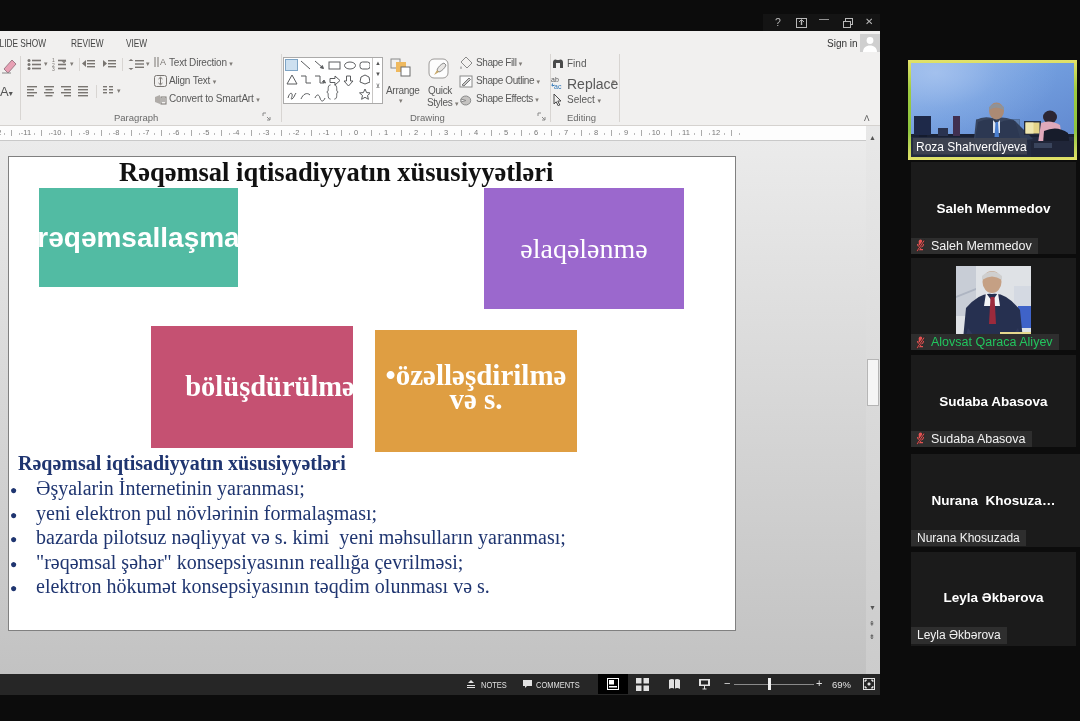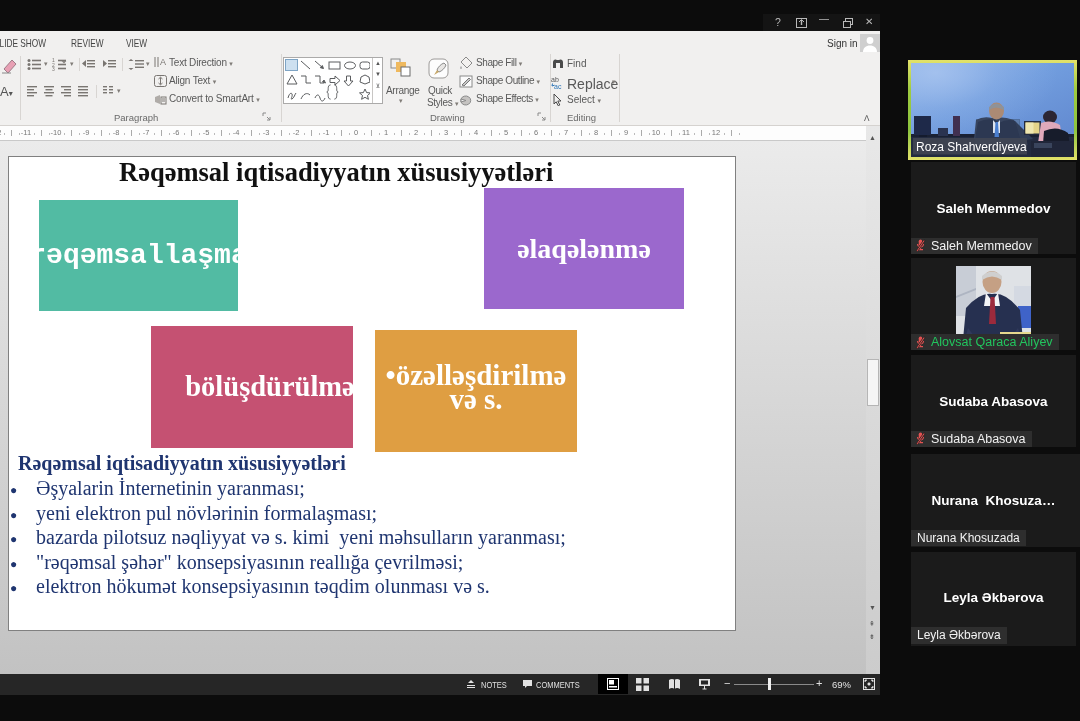--- a/index.html
+++ b/index.html
@@ -210,21 +210,21 @@
     <svg class="abs" style="left:459px;top:23px" width="14" height="13" viewBox="0 0 14 13">
         <rect x="1" y="1" width="12" height="11" fill="#fbfbfb" stroke="#8a8a8a"></rect>
         <path d="M3 10L10 3l1.5 1.5L5 11z" fill="#c8c8c8" stroke="#777"></path>
       </svg>
     <span class="abs" style="left:476px;top:23px;font-size:10px;letter-spacing:-0.4px;">Shape Outline <span style="font-size:7px;color:#807c78;">▾</span></span>
     <svg class="abs" style="left:459px;top:42px" width="14" height="13" viewBox="0 0 14 13">
         <path d="M2 5a5 4.5 0 1 1 0 3z" fill="#c6c4c2" stroke="#8a8a8a"></path>
         <path d="M2 5l5 1.5L2 8z" fill="#efefef" stroke="#8a8a8a"></path>
       </svg>
     <span class="abs" style="left:476px;top:41px;font-size:10px;letter-spacing:-0.4px;">Shape Effects <span style="font-size:7px;color:#807c78;">▾</span></span>
-    <span class="abs" style="left:385px;top:60px;font-size:9.5px;color:#6a6a6a;padding-left:45px;">Drawing</span>
+    <span class="abs" style="left:365px;top:60px;font-size:9.5px;color:#6a6a6a;padding-left:45px;">Drawing</span>
     <svg class="abs" style="left:537px;top:60px" width="9" height="9" viewBox="0 0 9 9">
         <path d="M1 1h3M1 1v3M8 8H5M8 8V5M5 5l3 3" stroke="#8a8a8a" fill="none"></path>
       </svg>
     <div class="abs" style="left:550px;top:2px;width:1px;height:68px;background:#d8d5d2;"></div>
 
     <svg class="abs" style="left:552px;top:6px" width="12" height="11" viewBox="0 0 12 11">
         <path d="M1 10V4a2.5 2.5 0 0 1 4-2 2.5 2.5 0 0 1 0 0h2a2.5 2.5 0 0 1 4 2v6h-3V5H4v5z" fill="#4a4a4a"></path>
       </svg>
     <span class="abs" style="left:567px;top:6px;font-size:10px;">Find</span>
     <svg class="abs" style="left:551px;top:24px" width="14" height="13" viewBox="0 0 14 13">
@@ -343,22 +343,22 @@
       <span style="position:absolute;left:708.0px;top:2px;width:16px;text-align:center;font-size:7.5px;color:#777;">12</span>
       <div style="position:absolute;left:731.0px;top:4px;width:1px;height:6px;background:#aaa;"></div>
       <div style="position:absolute;left:723.5px;top:7px;width:1px;height:2px;background:#bbb;"></div>
       <div style="position:absolute;left:738.5px;top:7px;width:1px;height:2px;background:#bbb;"></div>
     </div>
 
   <div class="abs" style="left:0;top:141px;width:866px;height:533px;background:linear-gradient(#ebebeb,#c2c2c2);"></div>
 
   <div class="abs" style="left:8px;top:156px;width:728px;height:475px;background:#fff;border:1px solid #808080;overflow:hidden;" id="slide">
     <div class="abs" style="left:110px;top:0px;width:460px;font-family:'Liberation Serif',serif;font-weight:bold;font-size:26.5px;color:#111;">Rəqəmsal iqtisadiyyatın xüsusiyyətləri</div>
-    <div class="abs" style="left:30px;top:31px;width:199px;height:111px;background:#52bba3;color:#fff;font-family:Liberation Mono, monospace;font-weight:bold;font-size:28px;display:flex;align-items:center;justify-content:center;margin-top:12px;">rəqəmsallaşma</div>
-    <div class="abs" style="left:475px;top:31px;width:200px;height:121px;background:#9b68cd;color:#fff;font-family:'Liberation Serif',serif;font-weight:bold;font-size:28px;display:flex;align-items:center;justify-content:center;">əlaqələnmə</div>
+    <div class="abs" style="left:30px;top:31px;width:199px;height:99px;background:#52bba3;color:#fff;font-family:Liberation Sans, sans-serif;font-weight:bold;font-size:28px;display:flex;align-items:center;justify-content:center;">rəqəmsallaşma</div>
+    <div class="abs" style="left:475px;top:31px;width:200px;height:121px;background:#9b68cd;color:#fff;font-family:'Liberation Serif',serif;font-weight:normal;font-size:28px;display:flex;align-items:center;justify-content:center;">əlaqələnmə</div>
     <div class="abs" style="left:142px;top:169px;width:202px;height:122px;background:#c55172;color:#fff;font-family:'Liberation Serif',serif;font-weight:bold;font-size:28.5px;display:flex;align-items:center;justify-content:center;padding-left:36px;">bölüşdürülmə</div>
     <div class="abs" style="left:366px;top:173px;width:202px;height:122px;background:#df9e42;color:#fff;font-family:'Liberation Serif',serif;font-weight:bold;font-size:29px;display:flex;align-items:center;justify-content:center;text-align:center;line-height:24.5px;padding-bottom:8px;">•özəlləşdirilmə<br>və s.</div>
     <div class="abs" style="left:9px;top:295px;font-family:'Liberation Serif',serif;font-weight:bold;font-size:20px;color:#1f3570;">Rəqəmsal iqtisadiyyatın xüsusiyyətləri</div>
     <div class="abs" style="left:1px;top:319px;font-family:'Liberation Serif',serif;font-size:20px;color:#1f3570;line-height:24.6px;">
       <div><span class="blt">●</span>Əşyalarin İnternetinin yaranması;</div>
       <div><span class="blt">●</span>yeni elektron pul növlərinin formalaşması;</div>
       <div><span class="blt">●</span>bazarda pilotsuz nəqliyyat və s. kimi&nbsp; yeni məhsulların yaranması;</div>
       <div><span class="blt">●</span>"rəqəmsal şəhər" konsepsiyasının reallığa çevrilməsi;</div>
       <div><span class="blt">●</span>elektron hökumət konsepsiyasının təqdim olunması və s.</div>
     </div>

